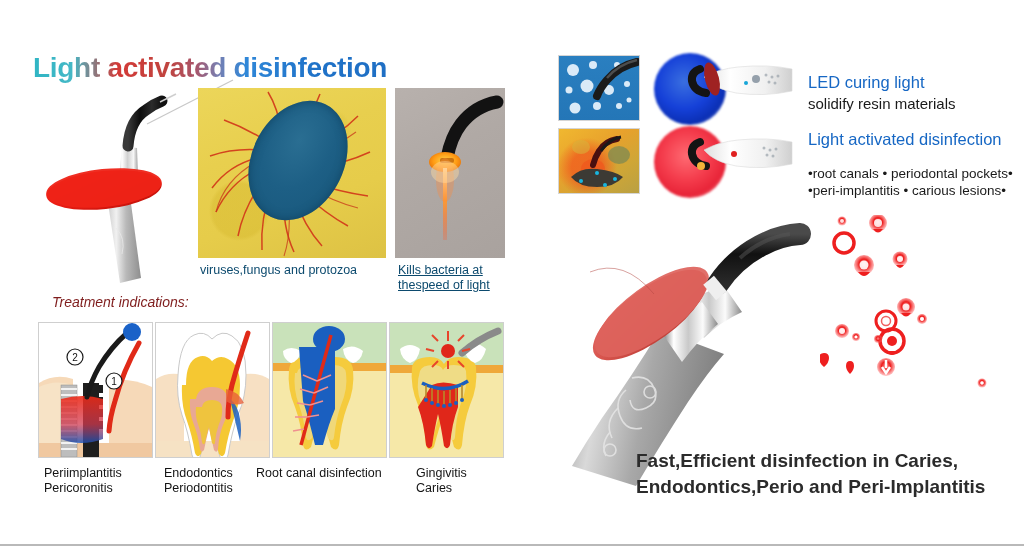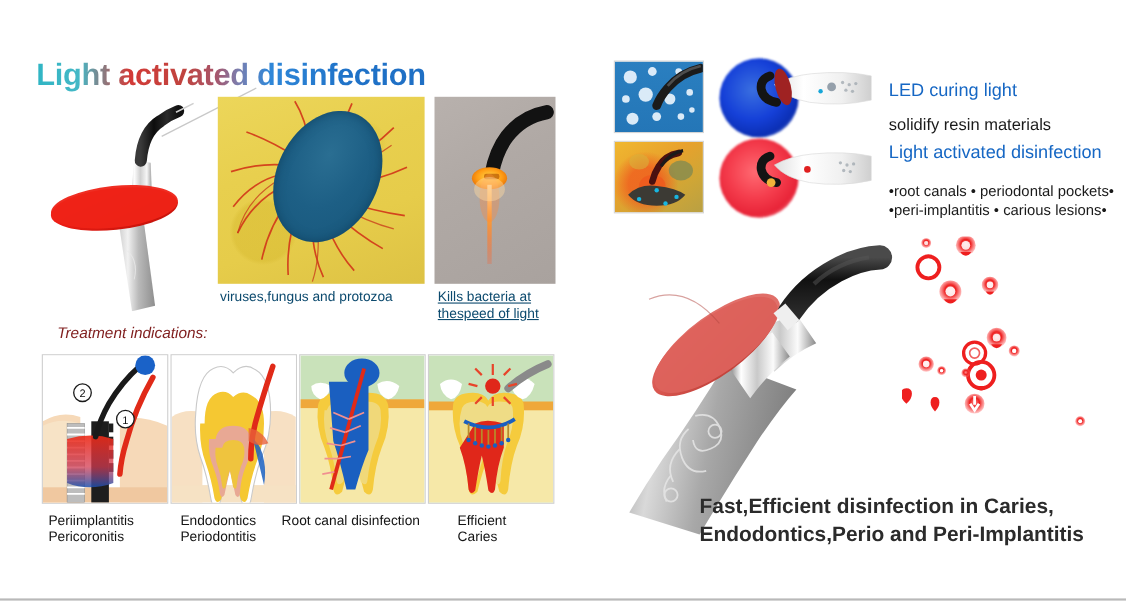--- a/index.html
+++ b/index.html
@@ -102,21 +102,21 @@
   .glowdev{position:absolute;width:140px;height:78px;}
   .glow-circle{position:absolute;border-radius:50%;}
   .glow-blue{left:0;top:2px;width:72px;height:72px;
     background:radial-gradient(circle at 42% 40%, #3a6fe0 0%, #1540d8 45%, #0b2fb4 70%, rgba(30,70,210,.15) 100%);
     filter:blur(1.2px);}
   .glow-red{left:0;top:2px;width:72px;height:72px;
     background:radial-gradient(circle at 45% 42%, #ff6a72 0%, #f43c4c 42%, #e82438 68%, rgba(240,70,90,.12) 100%);
     filter:blur(1.2px);}
 
   .feat-title{font-size:16.5px;color:#1667c4;font-weight:normal;white-space:nowrap;}
-  .feat-sub{font-size:15px;color:#1a1a1a;white-space:nowrap;margin-top:13px;}
+  .feat-sub{font-size:15px;color:#1a1a1a;white-space:nowrap;margin-top:3px;}
   .feat-bullets{font-size:13.5px;color:#1a1a1a;line-height:17px;white-space:nowrap;margin-top:16px;}
   .feat-text{position:absolute;left:250px;}
 
   
   .hero{position:absolute;left:20px;top:200px;width:330px;height:290px;}
   .germs{position:absolute;left:300px;top:215px;width:190px;height:180px;}
 
   .tagline{
     position:absolute;left:116px;top:448px;width:400px;
     font-size:19px;font-weight:bold;color:#2b2b2b;line-height:26px;
@@ -401,21 +401,21 @@
         <span>Periodontitis</span>
       </div>
       <div class="plabel pl0">
         <span>Periimplantitis</span><br>
         <span>Pericoronitis</span>
       </div>
       <div class="plabel pl2">
         <span>Root canal disinfection</span>
       </div>
       <div class="plabel pl3">
-        <span>Efficient</span><br>
+        <span>Gingivitis</span><br>
         <span>Caries</span>
       </div>
     </div>
   </div>
 
   <div class="right">
 
     <div class="feature f1">
       <div class="thumb thumb-blue" style="left:0;top:0;">
         <svg width="80" height="64" viewBox="0 0 80 64">

